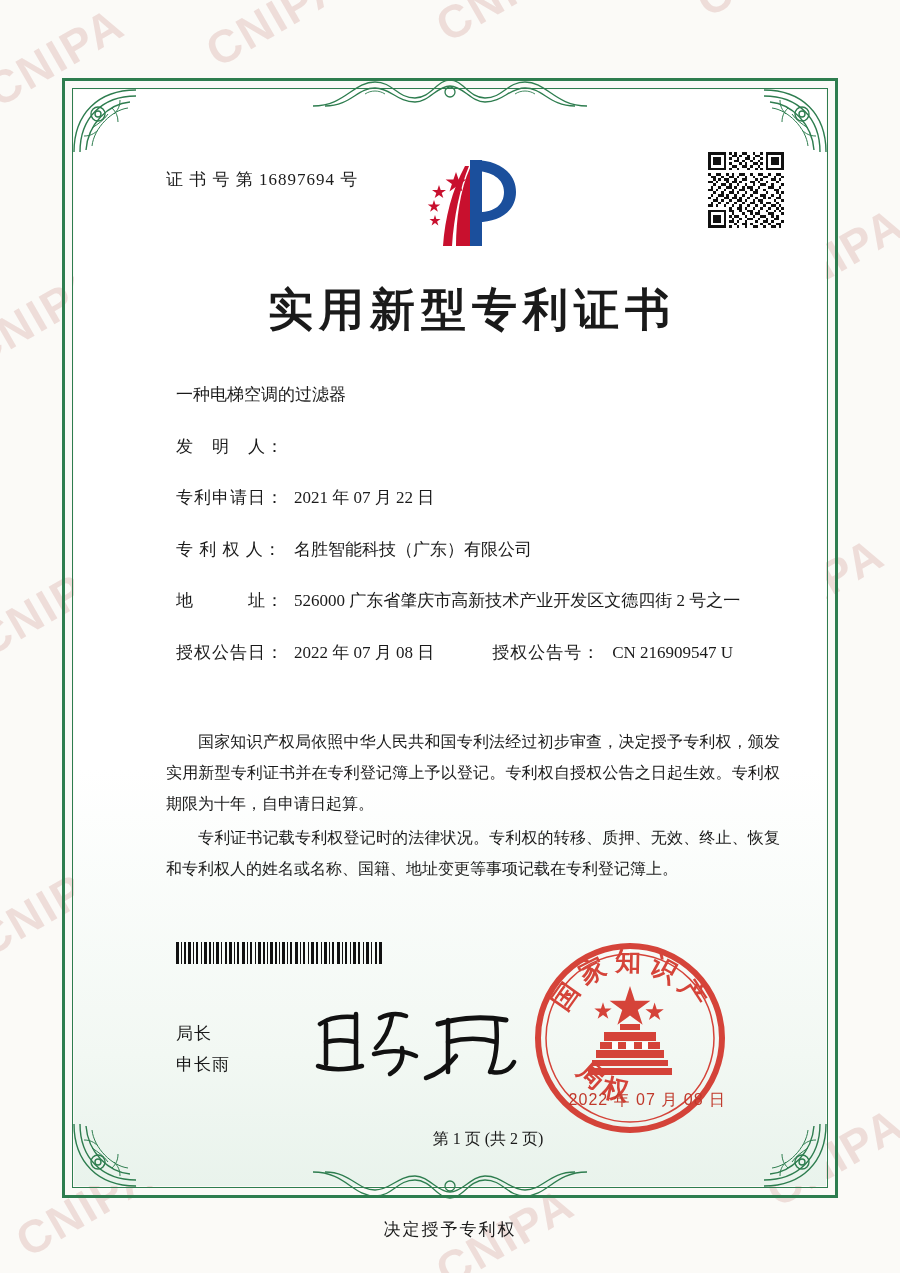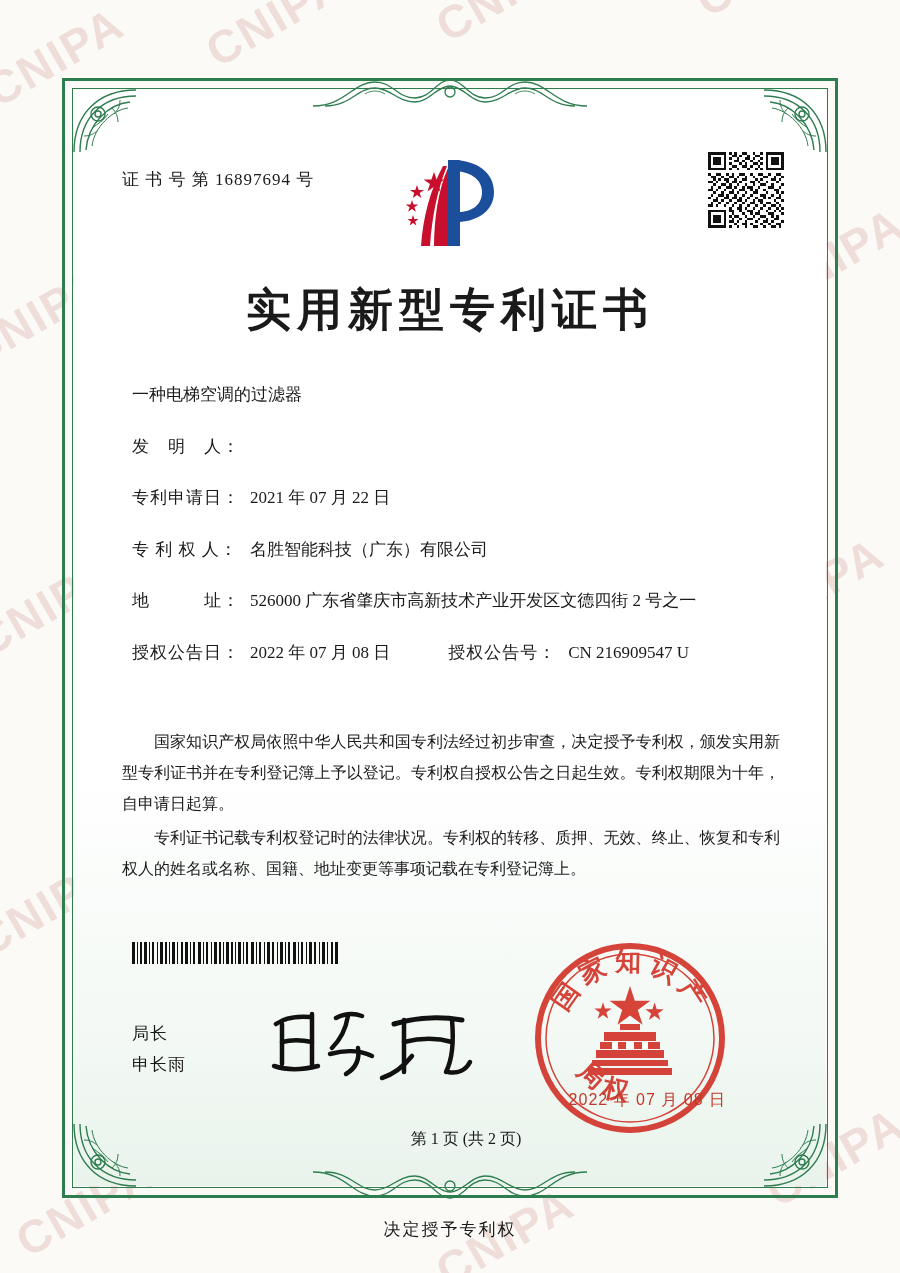--- a/index.html
+++ b/index.html
@@ -86,20 +86,21 @@
     bottom: -8px;
     transform: translateX(-50%) scaleY(-1);
     z-index: 4;
   }
 
   
   .content {
     position: absolute;
     inset: 12px;
     z-index: 5;
+    margin-left: 44px;
   }
 
   .cert-no {
     position: absolute;
     left: 48px;
     top: 78px;
     font-size: 17px;
     letter-spacing: 1px;
   }
 

